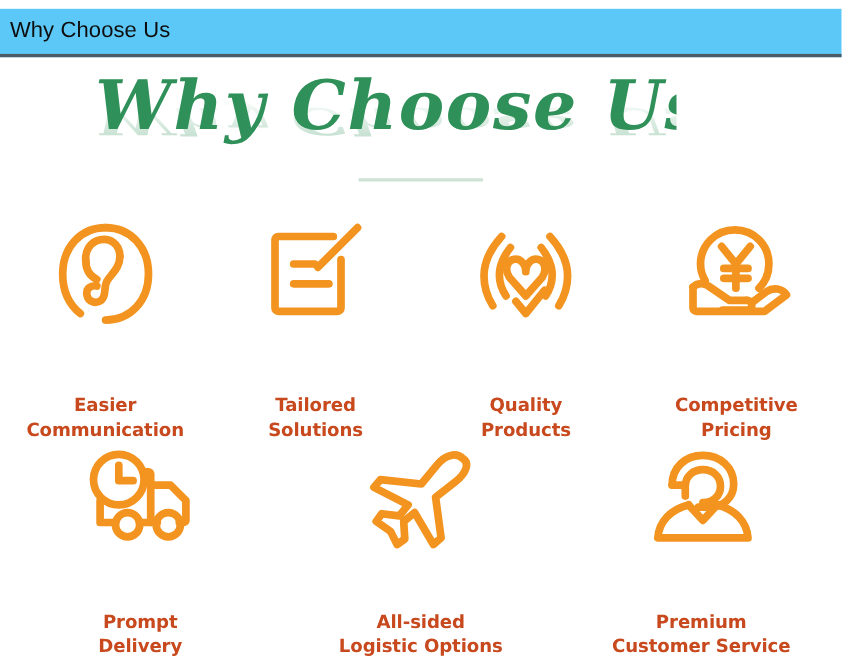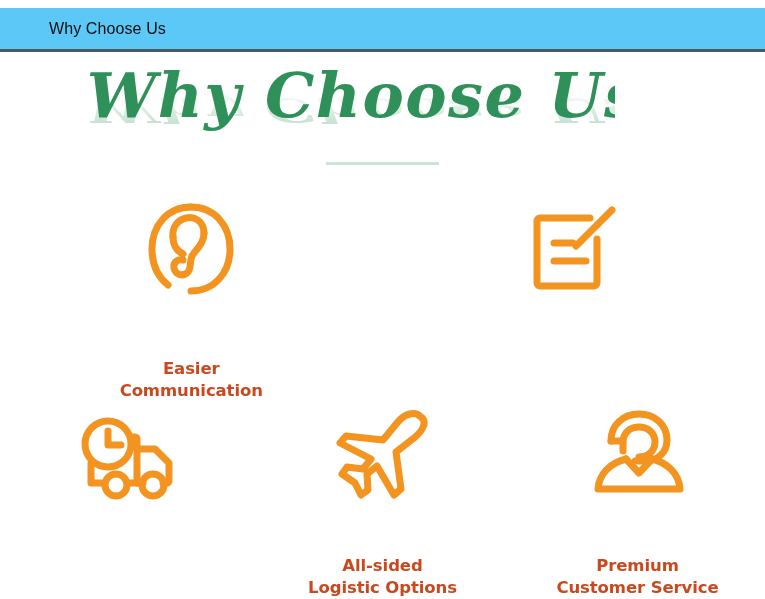--- a/index.html
+++ b/index.html
@@ -21,26 +21,25 @@
     top: 8px;
     width: 765px;
     height: 44px;
     background: #5cc8f7;
     border-bottom: 3px solid #4a5a66;
     box-sizing: border-box;
     display: flex;
     align-items: center;
   }
   .banner-title {
-    font-size: 16px;
+    font-size: 20px;
     color: #0d0d0d;
     padding-left: 9px;
     letter-spacing: .1px;
     white-space: nowrap;
-    margin-left: 40px;
   }
 
   
   .hero {
     position: absolute;
     left: 0;
     top: 55px;
     width: 615px;
     height: 120px;
     overflow: hidden;
@@ -169,41 +168,75 @@
 
     <div class="cell">
       <div class="cell-icon">
         <svg width="100" height="98" viewBox="0 0 100 98" fill="none" stroke="#f2941f" stroke-width="7" stroke-linecap="round" stroke-linejoin="round">
           <path d="M66 15 H16 a3 3 0 0 0 -3 3 V80 a3 3 0 0 0 3 3 H70 a3 3 0 0 0 3 -3 V36"></path>
           <path d="M30 40 H49"></path>
           <path d="M30 58 H62"></path>
           <path d="M52 43 L88 7"></path>
         </svg>
       </div>
-    </div>
-
-
+      <div class="cell-label">Tailored
+Solutions</div>
+    </div>
+
+    <div class="cell">
+      <div class="cell-icon">
+        <svg width="104" height="96" viewBox="0 0 104 96" fill="none" stroke="#f2941f" stroke-width="7" stroke-linecap="round" stroke-linejoin="round">
+          <path d="M30 14 C19 26 14 38 14 50 C14 60 17 69 22 77"></path>
+          <path d="M74 14 C85 26 90 38 90 50 C90 60 87 69 82 77"></path>
+          <path d="M38 24 C31 33 28 41 28 49 C28 56 30 62 34 68"></path>
+          <path d="M66 24 C73 33 76 41 76 49 C76 56 74 62 70 68"></path>
+          <path d="M52 46 C52 38 46 33 40 35 C34 37 33 45 37 51 L52 68 L67 51 C71 45 70 37 64 35 C58 33 52 38 52 46 Z"></path>
+          <path d="M43 73 L52 84 L69 63"></path>
+        </svg>
+      </div>
+      <div class="cell-label">Quality
+Products</div>
+    </div>
+
+    <div class="cell">
+      <div class="cell-icon">
+        <svg width="104" height="98" viewBox="0 0 104 98" fill="none" stroke="#f2941f" stroke-width="7" stroke-linecap="round" stroke-linejoin="round">
+          <path d="M24 55 C17 43 19 28 29 18 C41 6 61 6 73 18 C85 30 85 50 73 62"></path>
+          <path d="M39 24 L52 40 L65 24"></path>
+          <path d="M52 40 V62"></path>
+          <path d="M41 44 H63"></path>
+          <path d="M41 53 H63"></path>
+          <path d="M13 61 C17 57 23 57 27 60 L46 73 H62"></path>
+          <path d="M62 73 C68 73 68 82 62 82 H40"></path>
+          <path d="M13 61 V80 a3 3 0 0 0 3 3 H78 L98 68 C94 62 86 61 80 65 L68 74"></path>
+        </svg>
+      </div>
+      <div class="cell-label">Competitive
+Pricing</div>
+    </div>
 
   </div>
 
   <div class="grid-row row-2">
 
     <div class="cell">
       <div class="cell-icon">
         <svg width="110" height="92" viewBox="0 0 110 92" fill="none" stroke="#f2941f" stroke-width="7" stroke-linecap="round" stroke-linejoin="round">
           <circle cx="35" cy="29" r="23"></circle>
           <path d="M35 16 V30 H48"></path>
           <path d="M18 48 V68 H30"></path>
           <path d="M56 68 H70"></path>
           <path d="M58 22 H62 a2 2 0 0 1 2 2 V68"></path>
           <path d="M64 34 H82 L96 48 V66 a2 2 0 0 1 -2 2 H90"></path>
           <circle cx="43" cy="70" r="11"></circle>
           <circle cx="80" cy="70" r="11"></circle>
         </svg>
       </div>
+      <div class="cell-label">Prompt
+Delivery</div>
     </div>
 
     <div class="cell">
       <div class="cell-icon">
         <svg width="100" height="92" viewBox="0 0 100 92" fill="none" stroke="#f2941f" stroke-width="7" stroke-linecap="round" stroke-linejoin="round">
           <path d="M88 10 C82 4 72 6 64 16 L50 33 L13 29 L7 36 L38 52 L30 62 L14 60 L9 67 L22 76 L28 88 L35 83 L34 67 L44 59 L61 88 L68 82 L63 45 L81 31 C91 23 94 14 88 10 Z"></path>
         </svg>
       </div>
       <div class="cell-label">All-sided
 Logistic Options</div>

